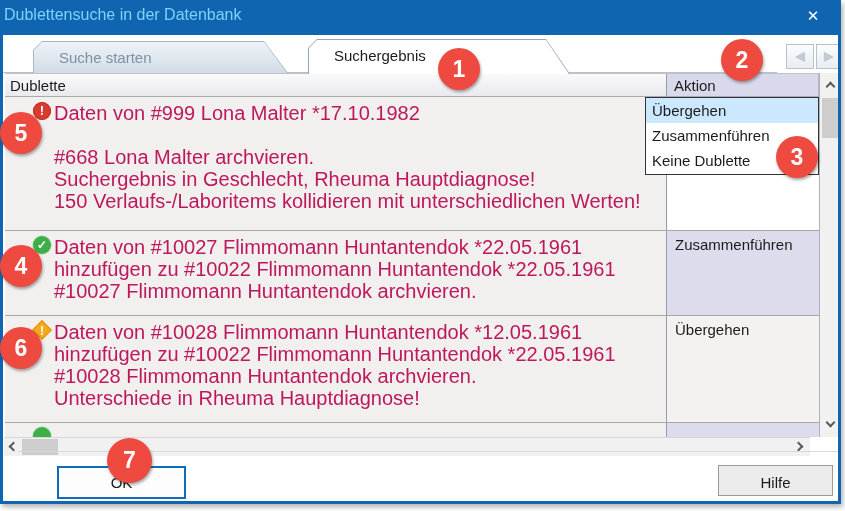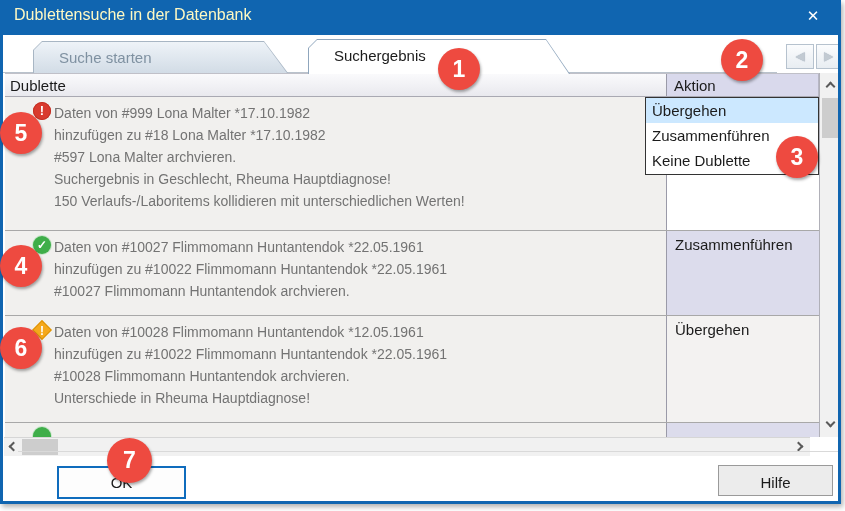--- a/index.html
+++ b/index.html
@@ -9,21 +9,21 @@
     background:#fff; box-shadow:2px 3px 5px rgba(0,0,0,.30); }
   
   .b-left,.b-right,.b-bottom { position:absolute; background:#1065b0; z-index:3; }
   .b-left { left:0; top:0; width:3px; height:504px; }
   .b-right { right:0; top:0; width:3px; height:504px; }
   .b-bottom { left:0; bottom:0; width:100%; height:3px; }
 
   
   .titlebar { position:absolute; left:0; top:0; width:841px; height:35px;
     background:#1065b0; color:#fff; z-index:2; }
-  .title { position:absolute; left:14px; top:6px; font-size:16px; color:#fef9c3; }
+  .title { position:absolute; left:4px; top:6px; font-size:16px; color:#7dd3fc; }
   .close-btn { position:absolute; right:6px; top:0; width:44px; height:32px;
     color:#fff; font-size:15px; text-align:center; line-height:32px; cursor:pointer; }
 
   
   .tabstrip { position:absolute; left:3px; top:35px; width:774px; height:38px;
     background:#fff; border-bottom:1px solid #b9c2cc; }
   .tab { position:absolute; top:6px; height:32px; }
   .tab .shape-border { position:absolute; inset:0;
     clip-path:polygon(0 100%, 0 9px, 9px 0, calc(100% - 24px) 0, 100% 100%); }
   .tab .shape-fill { position:absolute; left:1px; top:1px; right:1px; bottom:0;
@@ -53,22 +53,22 @@
   .ghead-action { position:absolute; left:661px; top:0; width:153px; height:22px;
     background:#d9d9ec; border-left:1px solid #9a9aa8; border-right:1px solid #b6b6c4; }
   .ghead-action .ghead-label { left:7px; }
 
   .row { position:absolute; left:5px; width:814px; background:#f1f0ee;
     border-bottom:1px solid #a8a8a8; }
   .row-r1 { top:97px;  height:134px; }
   .row-r2 { top:231px; height:85px; }
   .row-r3 { top:316px; height:107px; }
   .row-r4 { top:423px; height:14px; border-bottom:none; }
-  .rline { position:absolute; left:49px; height:22px; font-size:14px;
-    line-height:22px; color:#737373; white-space:nowrap; }
+  .rline { position:absolute; left:49px; height:22px; font-size:20px;
+    line-height:22px; color:#be185d; white-space:nowrap; }
   .action-cell { position:absolute; left:661px; top:0; bottom:0; width:153px;
     border-left:1px solid #9a9aa8; font-size:15px; color:#1b1b1b; }
   .action-cell .atext { position:absolute; left:8px; top:5px; }
   .ac-white { background:#fff; }
   .ac-sel { background:#dcdcec; }
   .ac-plain { background:#f3f2f1; }
 
   
   .st-icon { position:absolute; left:28px; top:5px; width:18px; height:18px; }
   .icon-error { border-radius:50%; background:#d93a2e;
@@ -168,22 +168,21 @@
     <div class="ghead-action">
       <div class="ghead-label">Aktion</div>
     </div>
   </div>
 
   <div class="row row-r1">
     <div class="st-icon icon-error">
         <span>!</span>
       </div>
     <div class="rline" style="top:5px">Daten von #999 Lona Malter *17.10.1982</div>
-    <div class="rline" style="top:27px">hinzufügen zu #18 Lona Malter *17.10.1982</div>
-    <div class="rline" style="top:49px">#597 Lona Malter archvieren.</div>
+    <div class="rline" style="top:49px">#668 Lona Malter archvieren.</div>
     <div class="rline" style="top:71px">Suchergebnis in Geschlecht, Rheuma Hauptdiagnose!</div>
     <div class="rline" style="top:93px">150 Verlaufs-/Laboritems kollidieren mit unterschiedlichen Werten!</div>
     <div class="action-cell ac-white"></div>
   </div>
 
   <div class="row row-r2">
     <div class="st-icon icon-ok">
         <span>✓</span>
       </div>
     <div class="rline" style="top:5px">Daten von #10027 Flimmomann Huntantendok *22.05.1961</div>

